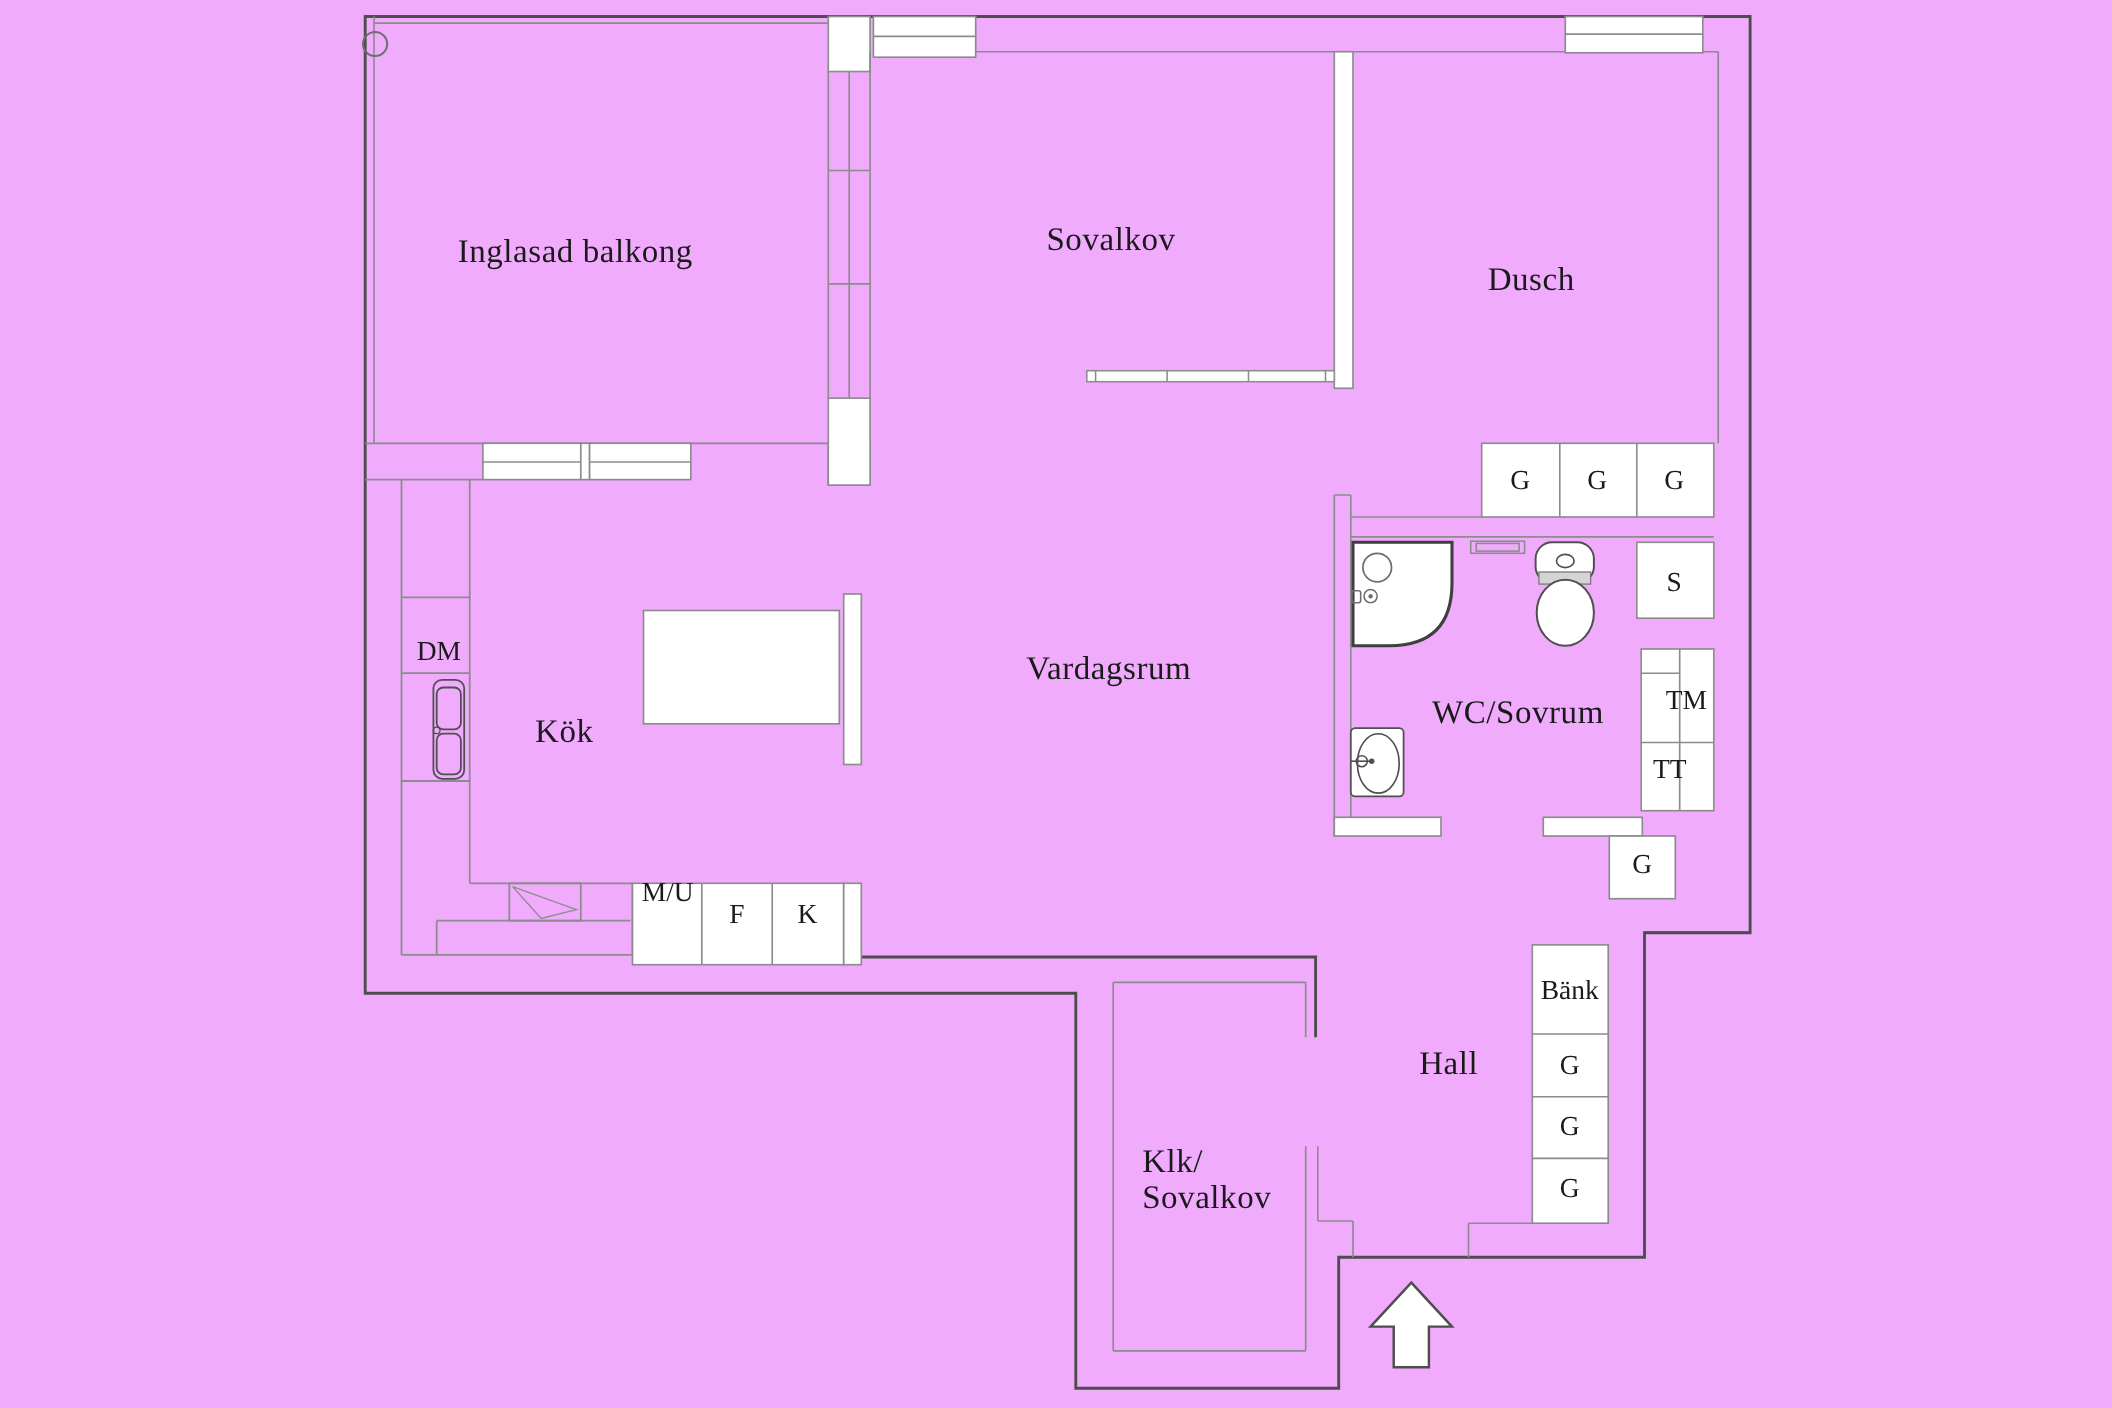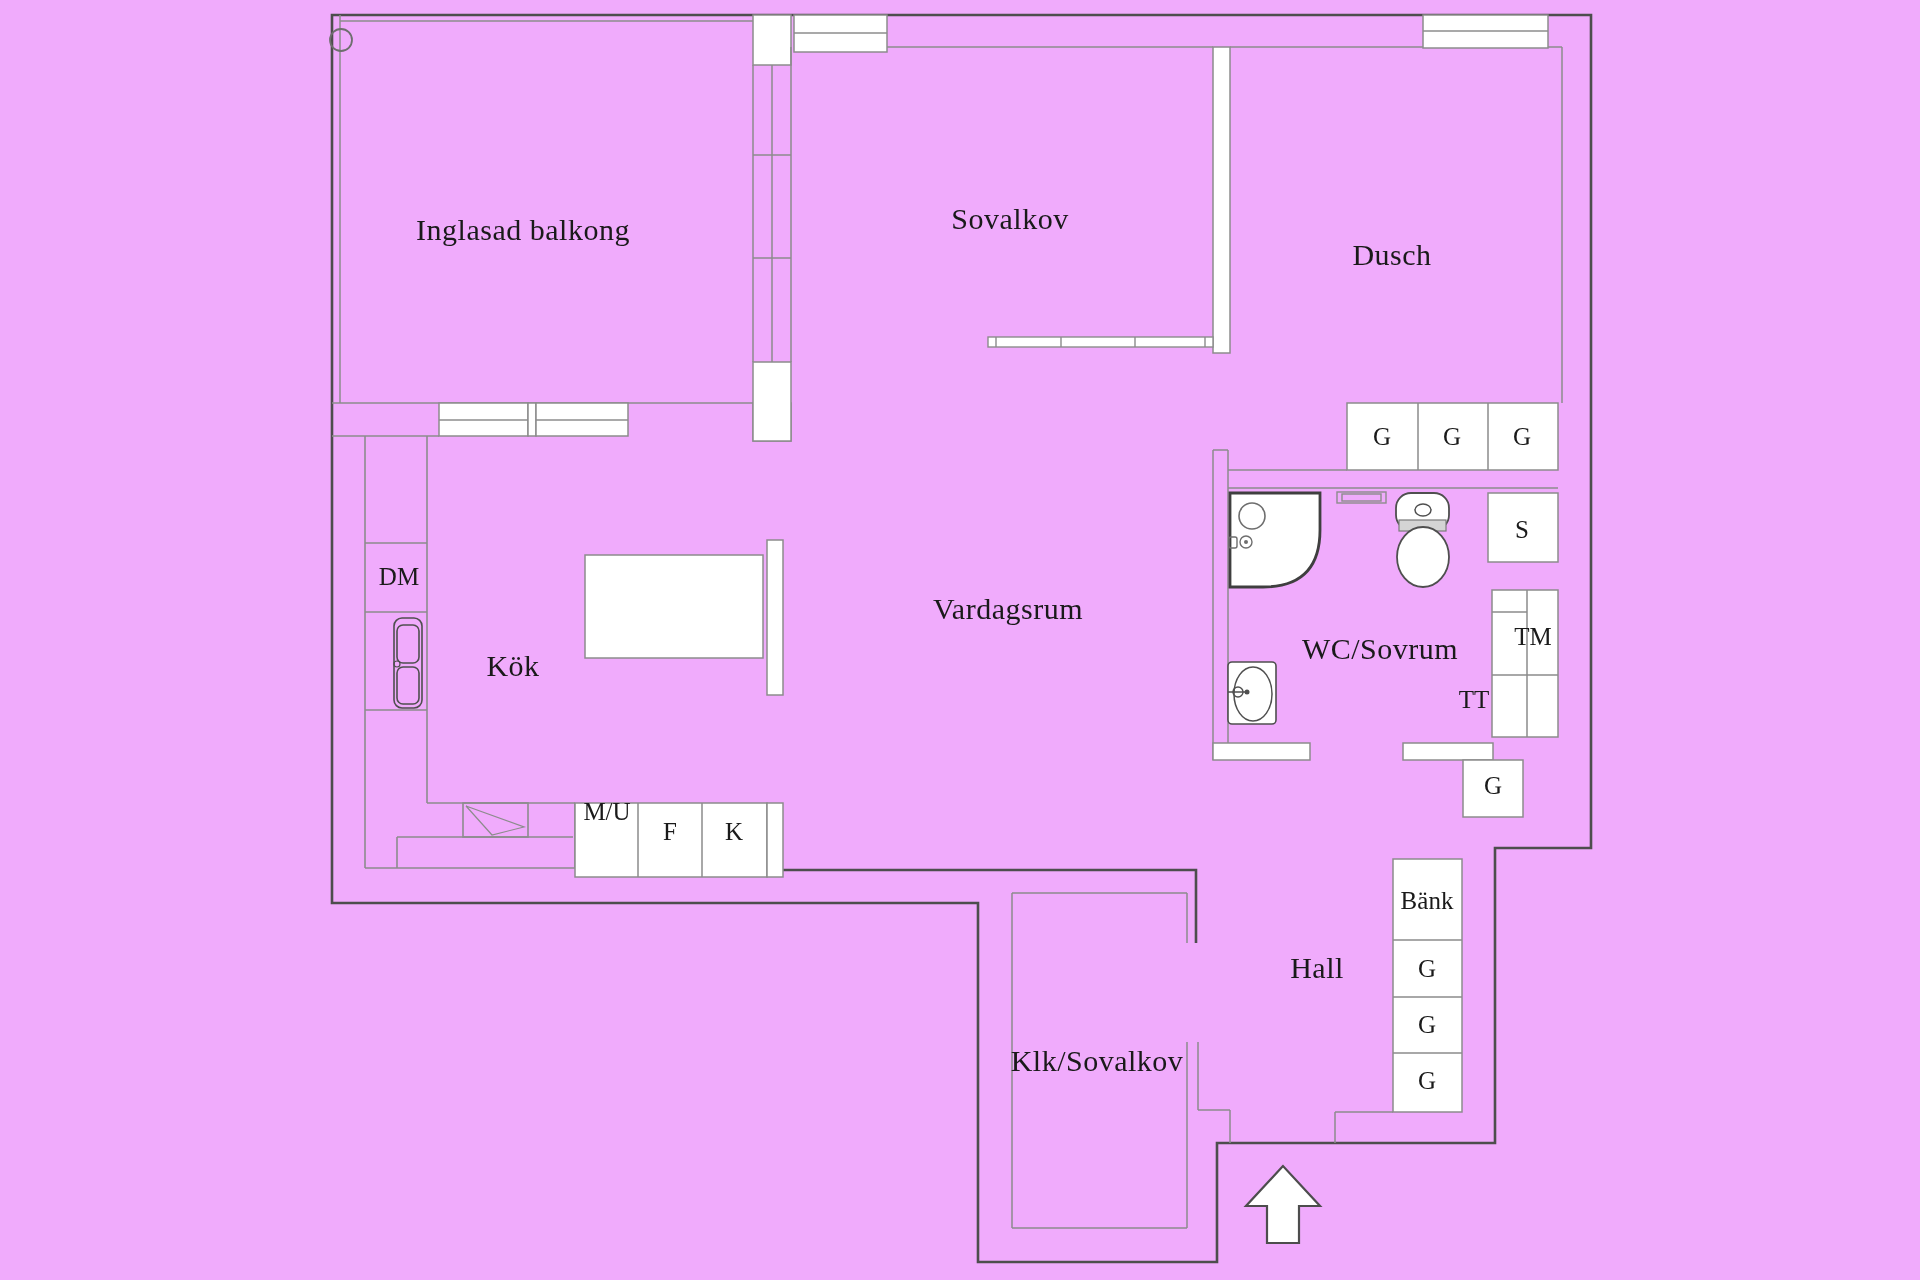--- a/index.html
+++ b/index.html
@@ -8,21 +8,21 @@
     font-family:"Liberation Serif","DejaVu Serif",serif;overflow:hidden;text-decoration:underline;
   }
   .plan-svg{position:absolute;left:0;top:0;width:1920px;height:1280px;}
   .lbl{
     position:absolute;transform:translate(-50%,-50%);
     color:#1a1a1a;white-space:nowrap;text-align:center;line-height:1.1;
     font-family:"Liberation Serif","DejaVu Serif",serif;
   }
   .room{font-size:30px;letter-spacing:0.5px;}
   .sm{font-size:25px;}
-  .two-line{display:flex;flex-direction:row;align-items:flex-end;}
+  .two-line{display:flex;flex-direction:column;align-items:flex-start;margin-top:12px;}
 </style>
 </head>
 <body>
 
 <div class="stage">
 
   <svg class="plan-svg" viewBox="0 0 1920 1280">
 
     <g fill="none" stroke="#4d4d4d" stroke-width="2.6" stroke-linejoin="miter">
       <path d="M332,15 H1591 V848 H1495 V1143 H1217 V1262 H978 V903 H332 Z"></path>
@@ -163,29 +163,29 @@
   <div class="lbl room" style="left:1392px;top:254px">Dusch</div>
   <div class="lbl room" style="left:513px;top:665px">Kök</div>
   <div class="lbl room" style="left:1008px;top:608px">Vardagsrum</div>
   <div class="lbl room" style="left:1380px;top:648px">WC/Sovrum</div>
   <div class="lbl room" style="left:1317px;top:967px">Hall</div>
   <div class="lbl room two-line" style="left:1097px;top:1060px">
     <div>Klk/</div>
     <div>Sovalkov</div>
   </div>
 
-  <div class="lbl sm" style="left:399px;top:577px">DM</div>
+  <div class="lbl sm" style="left:399px;top:593px">DM</div>
   <div class="lbl sm" style="left:607px;top:812px">M/U</div>
   <div class="lbl sm" style="left:670px;top:832px">F</div>
   <div class="lbl sm" style="left:734px;top:832px">K</div>
   <div class="lbl sm" style="left:1382px;top:437px">G</div>
   <div class="lbl sm" style="left:1452px;top:437px">G</div>
   <div class="lbl sm" style="left:1522px;top:437px">G</div>
   <div class="lbl sm" style="left:1522px;top:530px">S</div>
   <div class="lbl sm" style="left:1533px;top:637px">TM</div>
-  <div class="lbl sm" style="left:1474px;top:700px">TT</div>
+  <div class="lbl sm" style="left:1518px;top:700px">TT</div>
   <div class="lbl sm" style="left:1493px;top:786px">G</div>
   <div class="lbl sm" style="left:1427px;top:901px">Bänk</div>
   <div class="lbl sm" style="left:1427px;top:969px">G</div>
   <div class="lbl sm" style="left:1427px;top:1025px">G</div>
   <div class="lbl sm" style="left:1427px;top:1081px">G</div>
 
 </div>
 
 </body></html>

